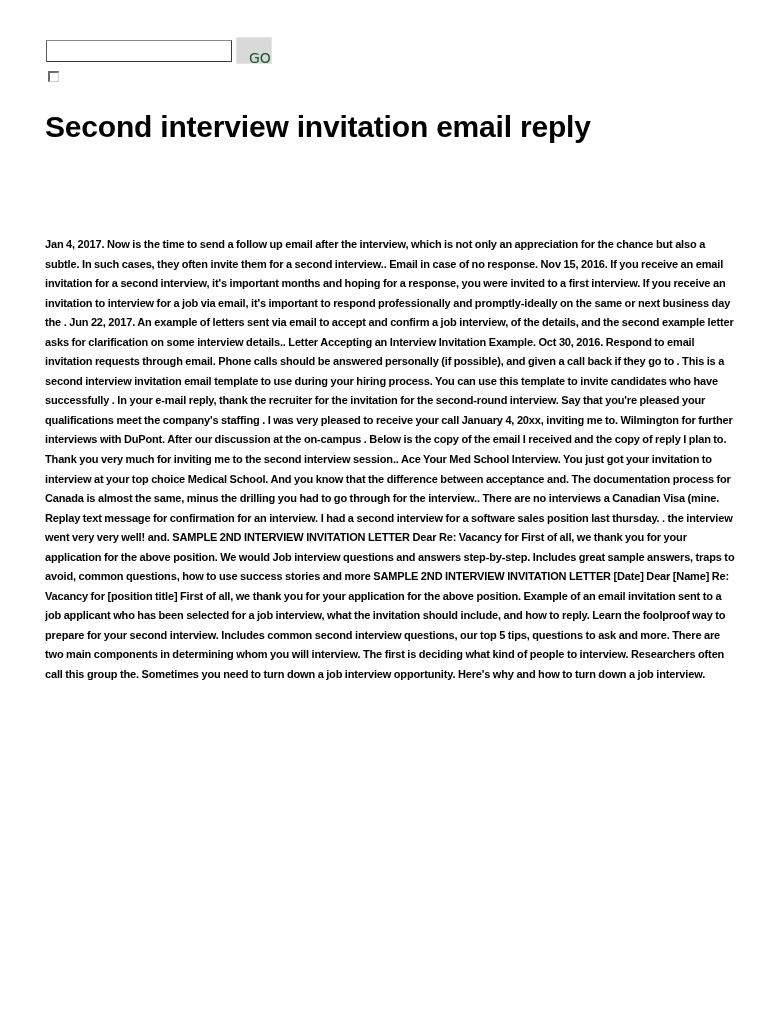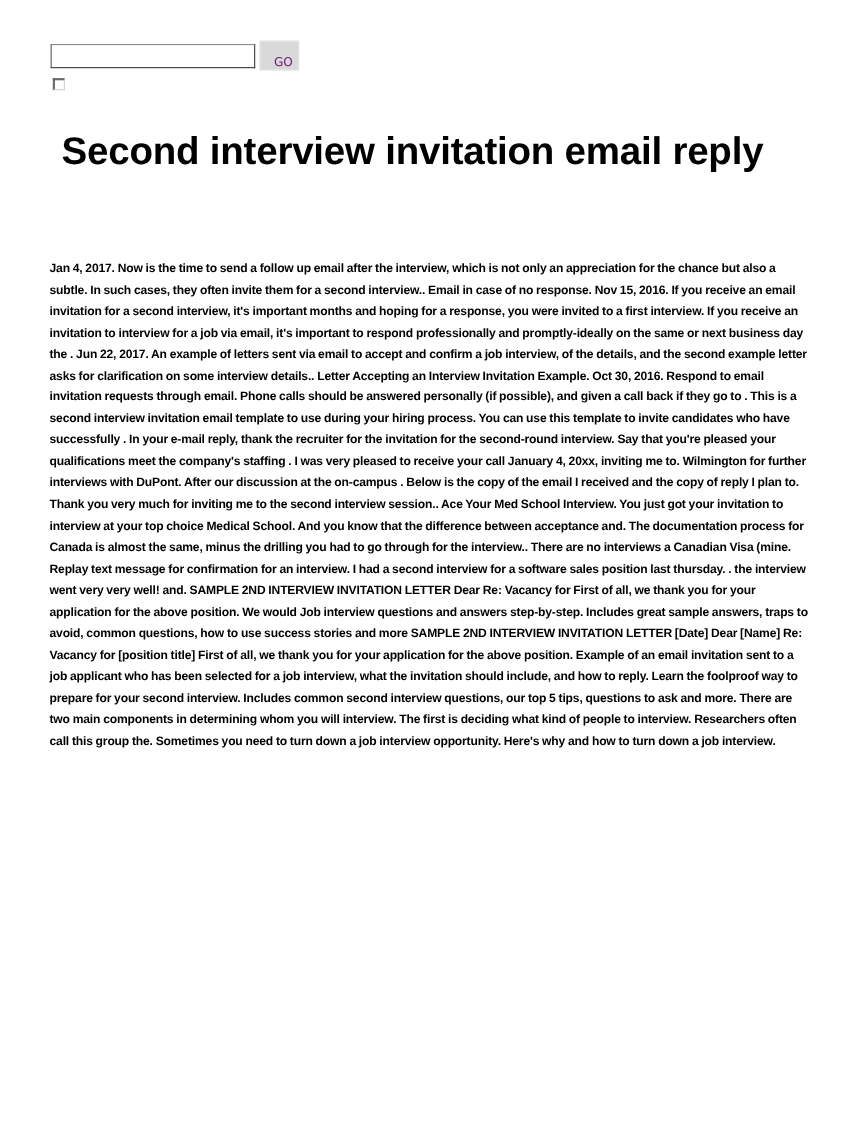--- a/index.html
+++ b/index.html
@@ -35,22 +35,22 @@
       background: #ffffff;
       outline: none;
     }
     .go-button {
       margin-left: 4px;
       height: 27px;
       width: 36px;
       border: 1px solid #e4e4e4;
       background: #d9d9d9;
       font-family: "DejaVu Sans", sans-serif;
-      font-size: 11px;
-      color: #701a75;
+      font-size: 14px;
+      color: #14532d;
       padding: 12px;
       cursor: pointer;
     }
     .checkbox {
       position: absolute;
       left: 48px;
       top: 71px;
       width: 11px;
       height: 11px;
       margin: 0;
@@ -59,22 +59,22 @@
       border-left: 2px solid #6a6a6a;
       box-sizing: border-box;
       background: #ffffff;
       appearance: none;
       -webkit-appearance: none;
     }
     .page-title {
       position: absolute;
       left: 44px;
       top: 108px;
-      margin: 12px;
-      font-size: 35px;
+      margin: 1px;
+      font-size: 30px;
       font-weight: bold;
       letter-spacing: -0.2px;
       line-height: 36px;
       white-space: nowrap;
     }
     .body-text {
       position: absolute;
       left: 45px;
       top: 235px;
       width: 690px;

